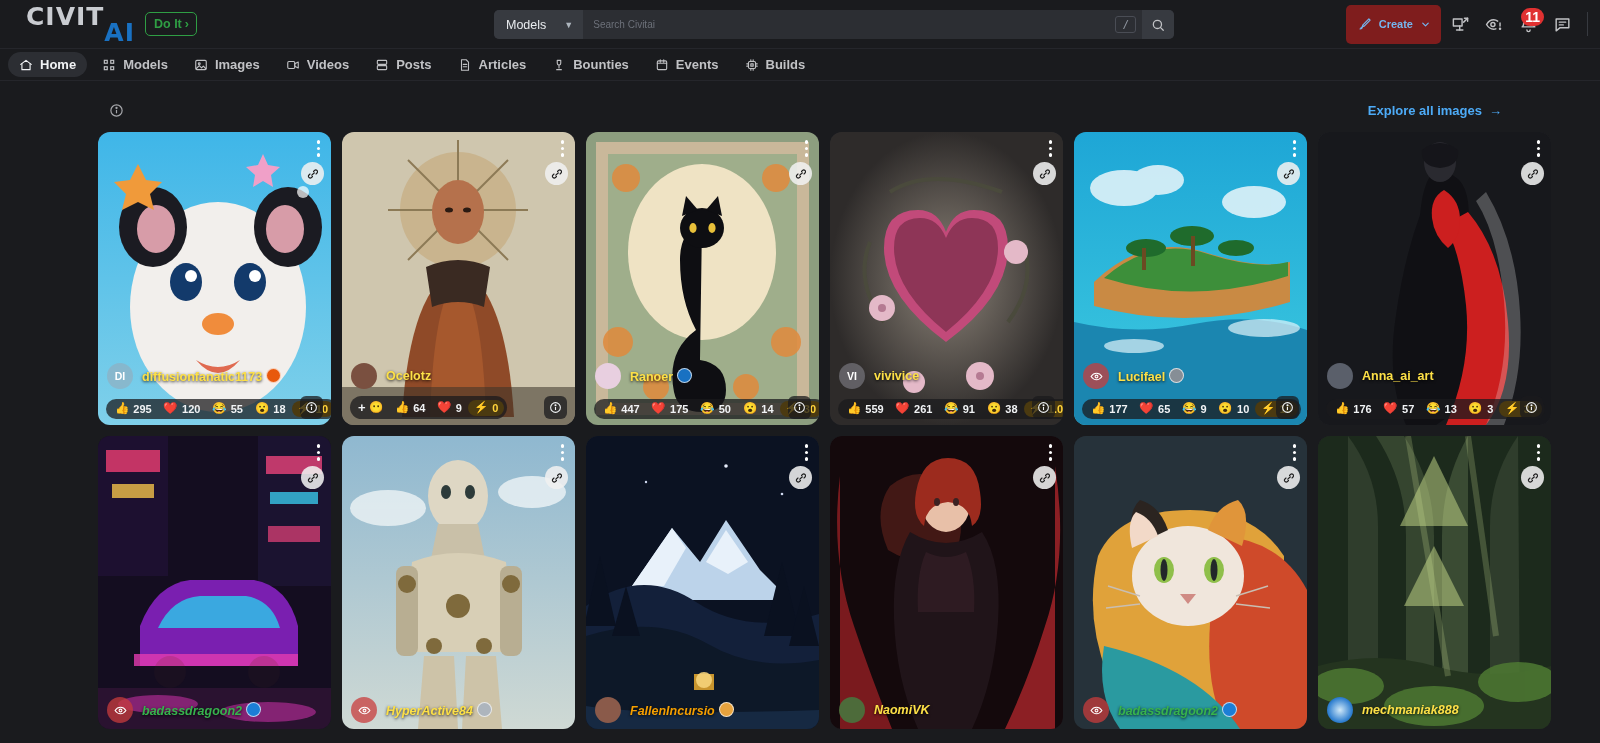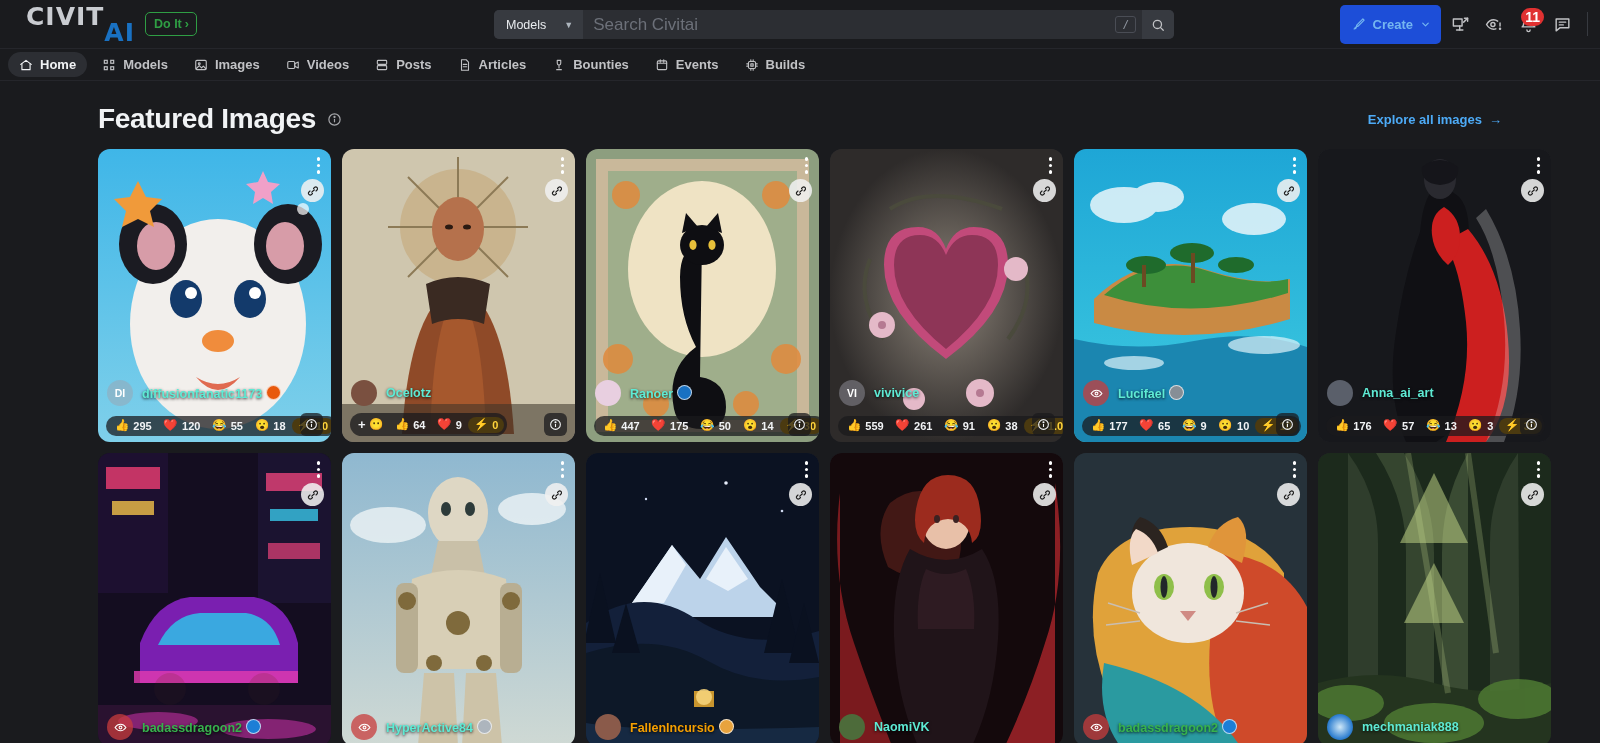--- a/index.html
+++ b/index.html
@@ -56,21 +56,21 @@
     font-size: 12.5px; color: #e9ecef; font-weight: 500;
     cursor: pointer;
     min-width: 76px;
   }
   .chev { font-size: 9px; color: #adb5bd; }
   .search-input {
     flex: 1;
     background: transparent;
     border: 0; outline: 0;
     color: #c1c2c5;
-    font-size: 17px;
+    font-size: 10px;
     font-family: "Liberation Sans", sans-serif;
     padding: 0 10px;
   }
   .search-input::placeholder { color: #6c7079; }
   .kbd {
     align-self: center;
     border: 1px solid #4a4d55;
     border-radius: 3px;
     color: #9096a0;
     font-size: 11px;
@@ -84,27 +84,27 @@
     display: flex; align-items: center; justify-content: center;
     cursor: pointer;
   }
 
   .header-right {
     margin-left: auto;
     display: flex; align-items: center; gap: 4px;
   }
   .create-btn {
     display: flex; align-items: center; gap: 7px;
-    background: #1d4ed8;
+    background: #7f1d1d;
     color: #74b6f0;
     border: 0;
     border-radius: 5px;
     height: 39px;
     padding: 0 10px 0 11px;
-    font-size: 13px; font-weight: 600;
+    font-size: 11px; font-weight: 600;
     cursor: pointer;
     font-family: "Liberation Sans", sans-serif;
   }
   .hicon {
     width: 30px; height: 30px;
     display: flex; align-items: center; justify-content: center;
     color: #c1c2c5;
     cursor: pointer;
     position: relative;
     border-radius: 5px;
@@ -199,31 +199,31 @@
     display: flex; align-items: center; justify-content: center;
     z-index: 5; cursor: pointer;
   }
 
   .user-row {
     position: absolute;
     left: 9px; bottom: 36px;
     display: flex; align-items: center; gap: 9px;
     z-index: 4;
   }
-  .card.row2 .user-row { bottom: 6px; }
+  .card.row2 .user-row { bottom: 6px; font-style: italic; }
   .avatar {
     width: 26px; height: 26px; border-radius: 50%;
     display: flex; align-items: center; justify-content: center;
     font-size: 10.5px; font-weight: 700; color: #fff;
     background: rgba(160,160,170,0.45);
     overflow: hidden;
     flex: 0 0 auto;
   }
   .uname {
-    font-size: 12.5px; font-weight: 700; color: #5eead4;
+    font-size: 12.5px; font-weight: 700; color: #fde047;
     text-shadow: 0 1px 3px rgba(0,0,0,.85);
     white-space: nowrap;
   }
   .ubadge {
     width: 15px; height: 15px; border-radius: 50%;
     display: inline-block; margin-left: 4px;
     vertical-align: -2px;
     border: 1.5px solid rgba(255,255,255,.7);
   }
 
@@ -420,21 +420,20 @@
         <rect x="10" y="10" width="4" height="4"></rect>
         <path d="M10 3v3M14 3v3M10 18v3M14 18v3M3 10h3M3 14h3M18 10h3M18 14h3"></path>
       </svg>
     <span>Builds</span>
   </div>
 </div>
 
 <div class="main">
 
   <div class="section-head">
-    <div class="section-title">Featured Images</div>
     <div class="info-dot">
       <svg width="15" height="15" viewBox="0 0 24 24" fill="none" stroke="currentColor" stroke-width="1.9">
           <circle cx="12" cy="12" r="9"></circle>
           <line x1="12" y1="11" x2="12" y2="16.5"></line>
           <circle cx="12" cy="7.8" r="0.9" fill="currentColor"></circle>
         </svg>
     </div>
     <div class="explore">
       <span>Explore all images</span>
       <span>→</span>

